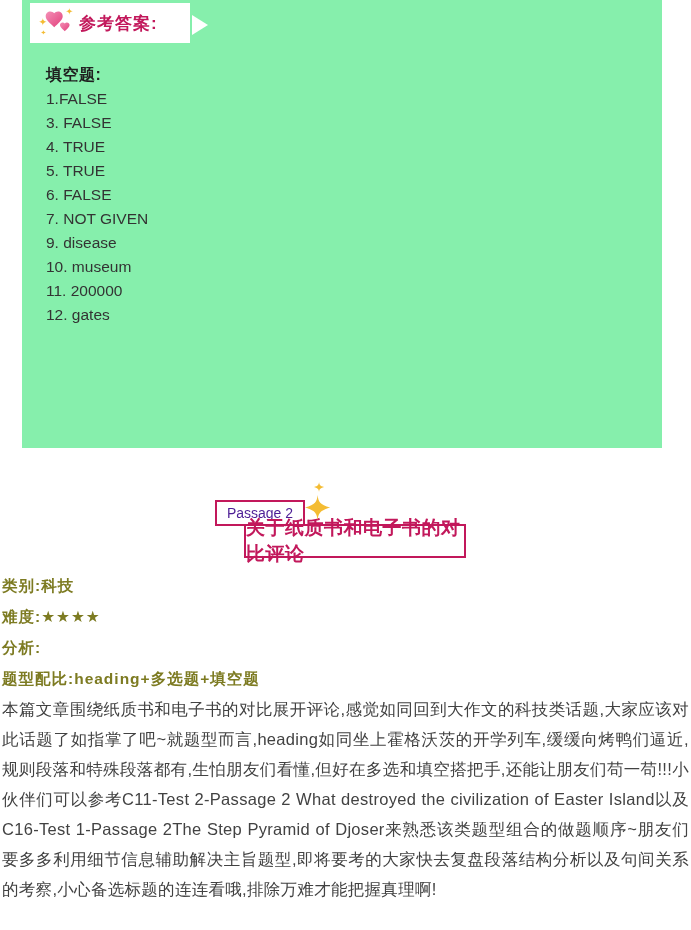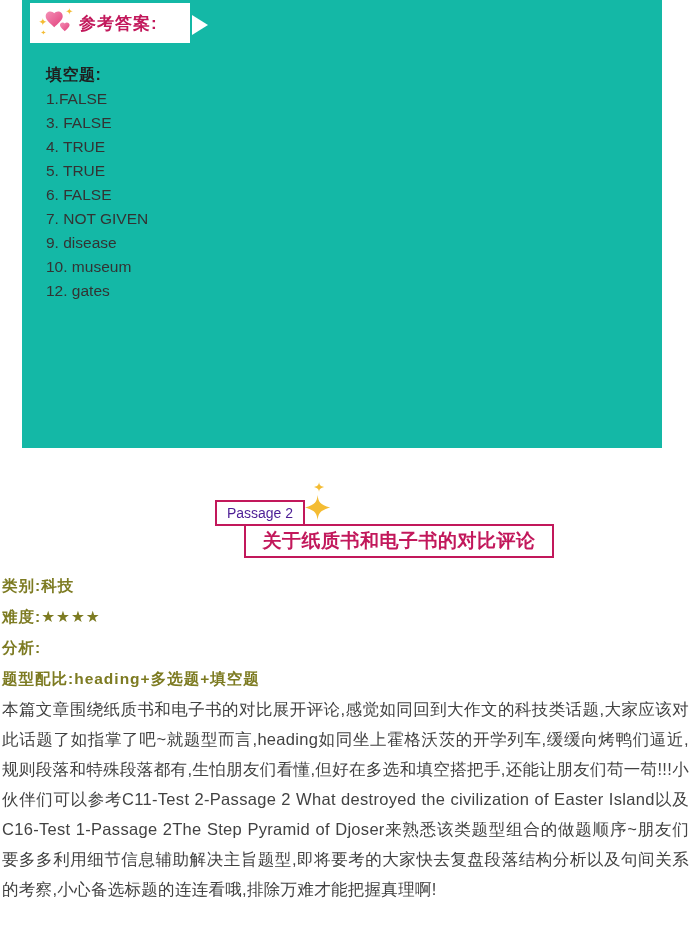--- a/index.html
+++ b/index.html
@@ -5,21 +5,21 @@
   * { margin:0; padding:0; box-sizing:border-box; }
   html,body { background:#ffffff; }
   body {
     width:691px; height:930px; position:relative; overflow:hidden;
     font-family:"Liberation Sans","DejaVu Sans",sans-serif;
   }
 
   
   .answer-panel {
     position:absolute; left:22px; top:0; width:640px; height:448px;
-    background:#14b8a6;
+    background:#86efac;
   }
   .label-box {
     position:absolute; left:8px; top:3px; width:160px; height:40px;
     background:#ffffff; display:flex; align-items:center; padding-left:9px;
   }
   .label-text {
     color:#c2185b; font-weight:bold; font-size:17px; letter-spacing:1px;
     margin-left:6px; white-space:nowrap;
   }
   .tri {
@@ -35,21 +35,21 @@
   .ans-item { color:#333333; font-size:15.5px; height:24px; line-height:24px; }
 
   
   .badge {
     position:absolute; left:215px; top:500px; width:90px; height:26px;
     border:2px solid #c2185b; background:#ffffff; color:#4c1d95;
     font-size:14px; display:flex; align-items:center; justify-content:center;
     z-index:1;
   }
   .title-box {
-    position:absolute; left:244px; top:524px; width:310px; height:34px;
+    position:absolute; left:244px; top:524px; width:222px; height:34px;
     border:2px solid #c2185b; background:#ffffff; color:#c2185b;
     font-weight:bold; font-size:19px; letter-spacing:0.5px;
     display:flex; align-items:center; justify-content:center; z-index:2;
   }
   .sparkle2 { position:absolute; left:302px; top:482px; z-index:3; }
 
   
   .meta { position:absolute; left:2px; top:570px; color:#7d7b22; font-weight:bold; }
   .meta div { height:31px; line-height:31px; font-size:15.5px; letter-spacing:1px; }
 
@@ -92,20 +92,21 @@
   <div class="ans-list">
     <div class="ans-head">填空题:</div>
     <div class="ans-item">1.FALSE</div>
     <div class="ans-item">3. FALSE</div>
     <div class="ans-item">4. TRUE</div>
     <div class="ans-item">5. TRUE</div>
     <div class="ans-item">6. FALSE</div>
     <div class="ans-item">7. NOT GIVEN</div>
     <div class="ans-item">9. disease</div>
     <div class="ans-item">10. museum</div>
+    <div class="ans-item">11. 200000</div>
     <div class="ans-item">12. gates</div>
   </div>
 </div>
 
 <div class="badge">Passage 2</div>
 
 <span class="sparkle2">
   <svg width="38" height="42" viewBox="0 0 38 42" aria-hidden="true">
     <g fill="#f4bc33">
       <path transform="translate(12,0) scale(0.42)" d="M12 0C12.8 6.5 14 9.2 24 12 14 14.8 12.8 17.5 12 24 11.2 17.5 10 14.8 0 12 10 9.2 11.2 6.5 12 0Z"></path>

